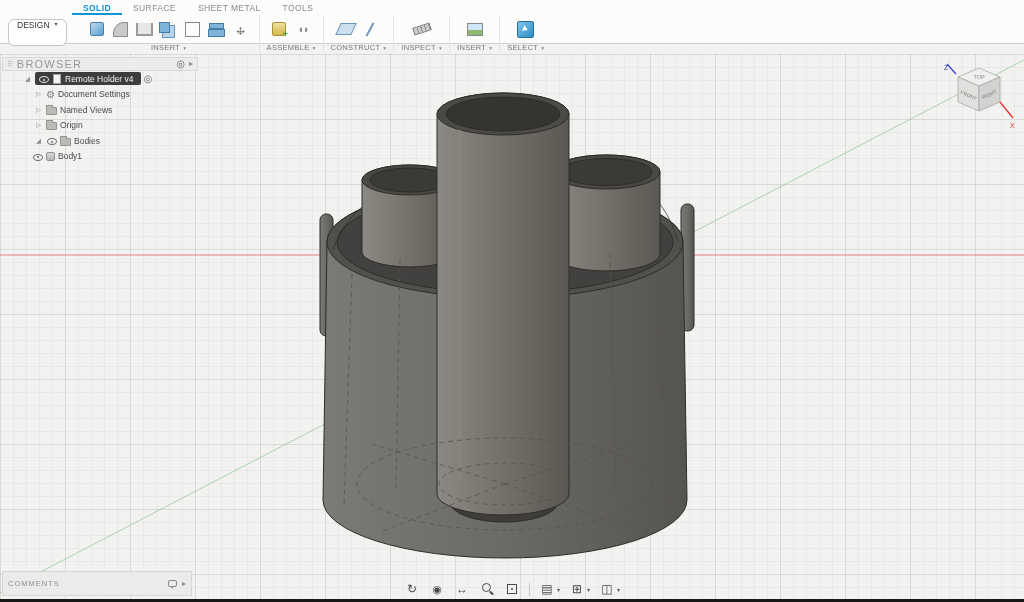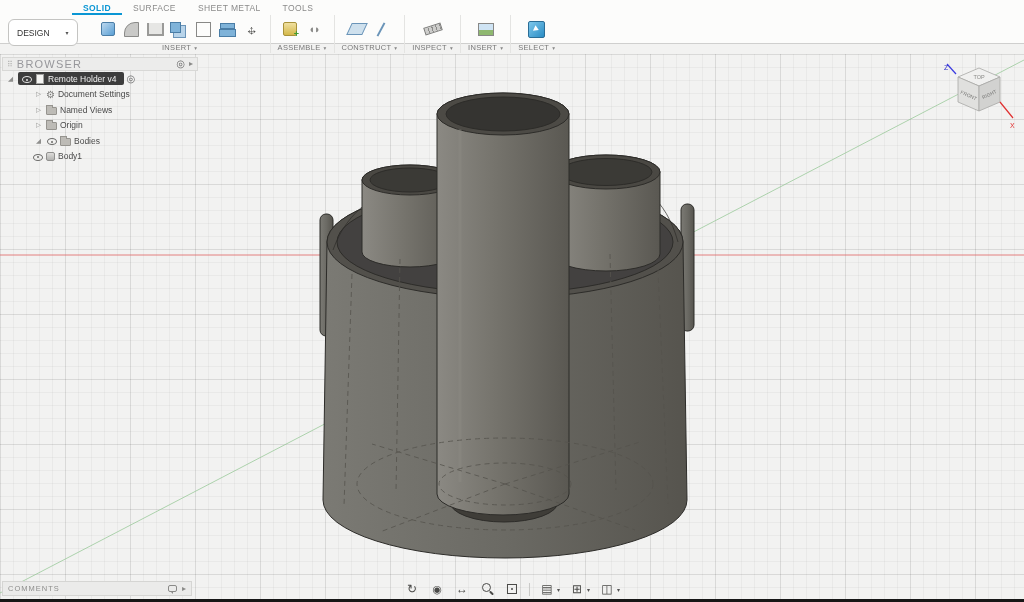--- a/index.html
+++ b/index.html
@@ -4,21 +4,21 @@
 <style>
   *{box-sizing:border-box;margin:0;padding:0}
   html,body{width:1024px;height:602px;overflow:hidden;font-family:"Liberation Sans",sans-serif;background:#f2f2f1}
 
   
   .topbar{position:absolute;top:0;left:0;right:0;height:44px;background:#fcfcfb;border-bottom:1px solid #cfcfce;z-index:20}
   .tabrow{display:flex;height:15px;padding-left:72px;background:#fcfcfb}
   .tab{font-size:8.5px;color:#8a8a8a;padding:3px 11px 0;letter-spacing:.4px}
   .tab.active{color:#0a96d4;font-weight:bold;border-bottom:2px solid #0a96d4}
   .toolrow{display:flex;align-items:flex-start;height:38px;padding-left:8px}
-  .design-btn{display:flex;align-items:center;gap:16px;border:1px solid #c4c4c2;background:#fff;height:27px;margin-top:4px;padding:0 8px;font-size:8.5px;color:#333;margin-right:12px;border-radius:6px}
+  .design-btn{display:flex;align-items:flex-start;gap:5px;border:1px solid #c4c4c2;background:#fff;height:27px;margin-top:4px;padding:0 8px;font-size:8.5px;color:#333;margin-right:12px;border-radius:6px}
   .design-btn .caret{font-size:6px;color:#555}
   .tgroup{display:flex;flex-direction:column;align-items:center;padding:2px 7px 0;border-right:1px solid #e4e4e2;height:38px}
   .tgroup:last-child{border-right:none}
   .gicons{display:flex;align-items:center;gap:2px;height:24px}
   .glabel{font-size:7.5px;color:#777;margin-top:2px;display:flex;gap:3px;align-items:center;letter-spacing:.3px}
   .glabel .caret{font-size:5.5px;color:#888}
 
   
   .ticon{width:22px;height:22px;position:relative;display:flex;align-items:center;justify-content:center;border-radius:3px}
   .i-sketch::before{content:"";width:13px;height:13px;border:1.5px solid #9a9a98;background:#fff}
@@ -58,42 +58,42 @@
     background-size:65px 65px,65px 65px,13px 13px,13px 13px}
   .scene{position:absolute;inset:0;width:100%;height:100%}
   .viewcube{position:absolute;right:4px;top:4px;width:78px;height:88px;z-index:6}
 
   
   .browser{position:absolute;left:2px;top:3px;width:196px;z-index:8;font-size:8.5px;color:#4a4a4a}
   .bheader{display:flex;align-items:center;gap:4px;height:14px;background:#ececeb;border:1px solid #d8d8d6;padding:0 4px}
   .btitle{flex:1;font-size:11px;letter-spacing:1.2px;color:#97979b}
   .hicon{font-size:8px;color:#8a8a88;line-height:1}
   .icon-grip::before{content:"⠿";font-size:8px;color:#b2b2b0}
-  .brow{display:flex;align-items:center;gap:3px;height:15.5px;padding-left:4px}
+  .brow{display:flex;align-items:center;gap:3px;height:15.5px;padding-left:21px}
   .ind1{padding-left:32px}
   .ind2{padding-left:30px}
   .exp{width:9px;font-size:6.5px;color:#8e8e8c;text-align:center;line-height:1}
   .exp-open::before{content:"◢"}
   .exp-closed::before{content:"▷"}
   .selbar{display:flex;align-items:center;gap:4px;background:#3d3d3d;border-radius:2px;padding:1px 7px 1px 3px;color:#f2f2f2}
   .blabel{white-space:nowrap}
   .icon-eye{position:relative;width:11px;height:11px;flex:none}
   .icon-eye::before{content:"";position:absolute;left:1px;top:3px;width:8px;height:5px;border:1px solid #6c6c6a;border-radius:50%}
   .icon-eye::after{content:"";position:absolute;left:4.5px;top:5.5px;width:2px;height:2px;background:#6c6c6a;border-radius:50%}
   .selbar .icon-eye::before{border-color:#e2e2e2}
   .selbar .icon-eye::after{background:#e2e2e2}
   .icon-doc{width:8px;height:10px;background:#f4f4f2;border:1px solid #a2a2a0;flex:none}
   .icon-target::before{content:"◎";font-size:10px;color:#666}
   .icon-gear::before{content:"⚙";font-size:10px;color:#7c7c7a}
   .icon-folder{position:relative;width:11px;height:8px;background:#bdbbb6;border:1px solid #96948f;border-radius:1px;flex:none;margin-top:2px}
   .icon-folder::before{content:"";position:absolute;top:-3px;left:-1px;width:5px;height:2px;background:#bdbbb6;border:1px solid #96948f;border-bottom:none}
   .icon-body{width:9px;height:9px;background:linear-gradient(#dedddb,#b2b2b0);border:1px solid #90908e;border-radius:2px;flex:none}
 
   
-  .comments{position:absolute;left:2px;bottom:6px;width:190px;height:15px;background:#ebebea;border:1px solid #d5d5d3;display:flex;align-items:center;gap:5px;padding:0 5px;z-index:8}
+  .comments{position:absolute;left:2px;bottom:6px;width:190px;height:25px;background:#ebebea;border:1px solid #d5d5d3;display:flex;align-items:center;gap:5px;padding:0 5px;z-index:8}
   .ctitle{flex:1;font-size:7.5px;letter-spacing:1px;color:#8e8e8c}
   .icon-bubble{position:relative;width:9px;height:7px;border:1px solid #8a8a88;border-radius:2px;flex:none}
   .icon-bubble::after{content:"";position:absolute;left:1px;bottom:-3px;border-left:3px solid transparent;border-top:3px solid #8a8a88}
 
   
   .navbar{position:absolute;left:50%;transform:translateX(-50%);bottom:5px;display:flex;align-items:center;gap:9px;z-index:8}
   .nicon{position:relative;width:16px;height:16px;display:flex;align-items:center;justify-content:center;font-size:12px;color:#4a4a48}
   .n-orbit::before{content:"↻"}
   .n-look::before{content:"◉";font-size:11px}
   .n-pan::before{content:"↔"}

